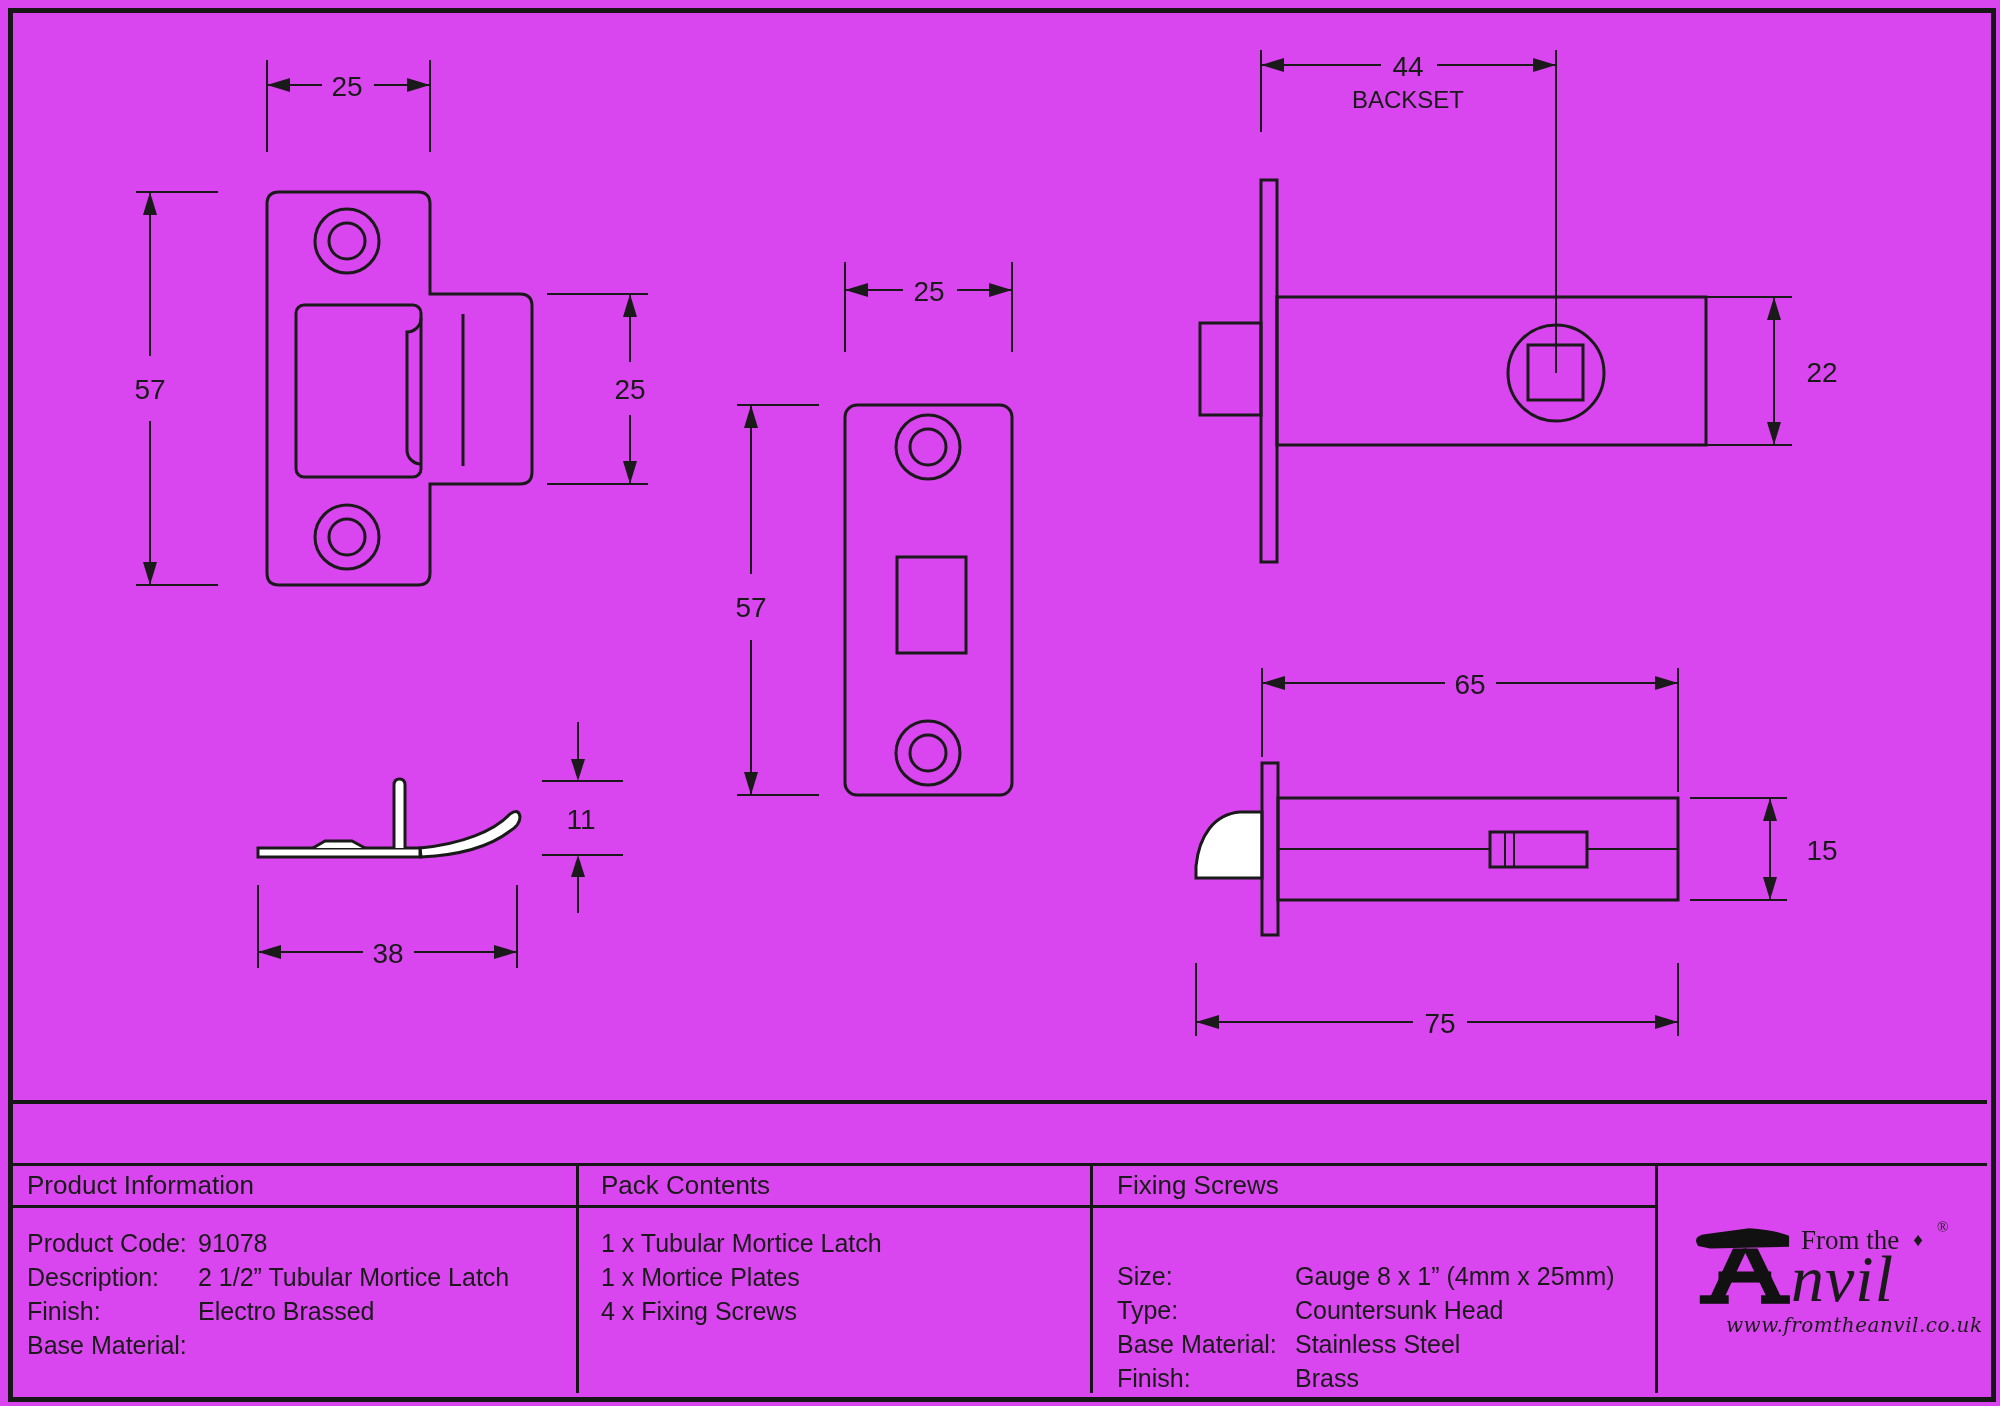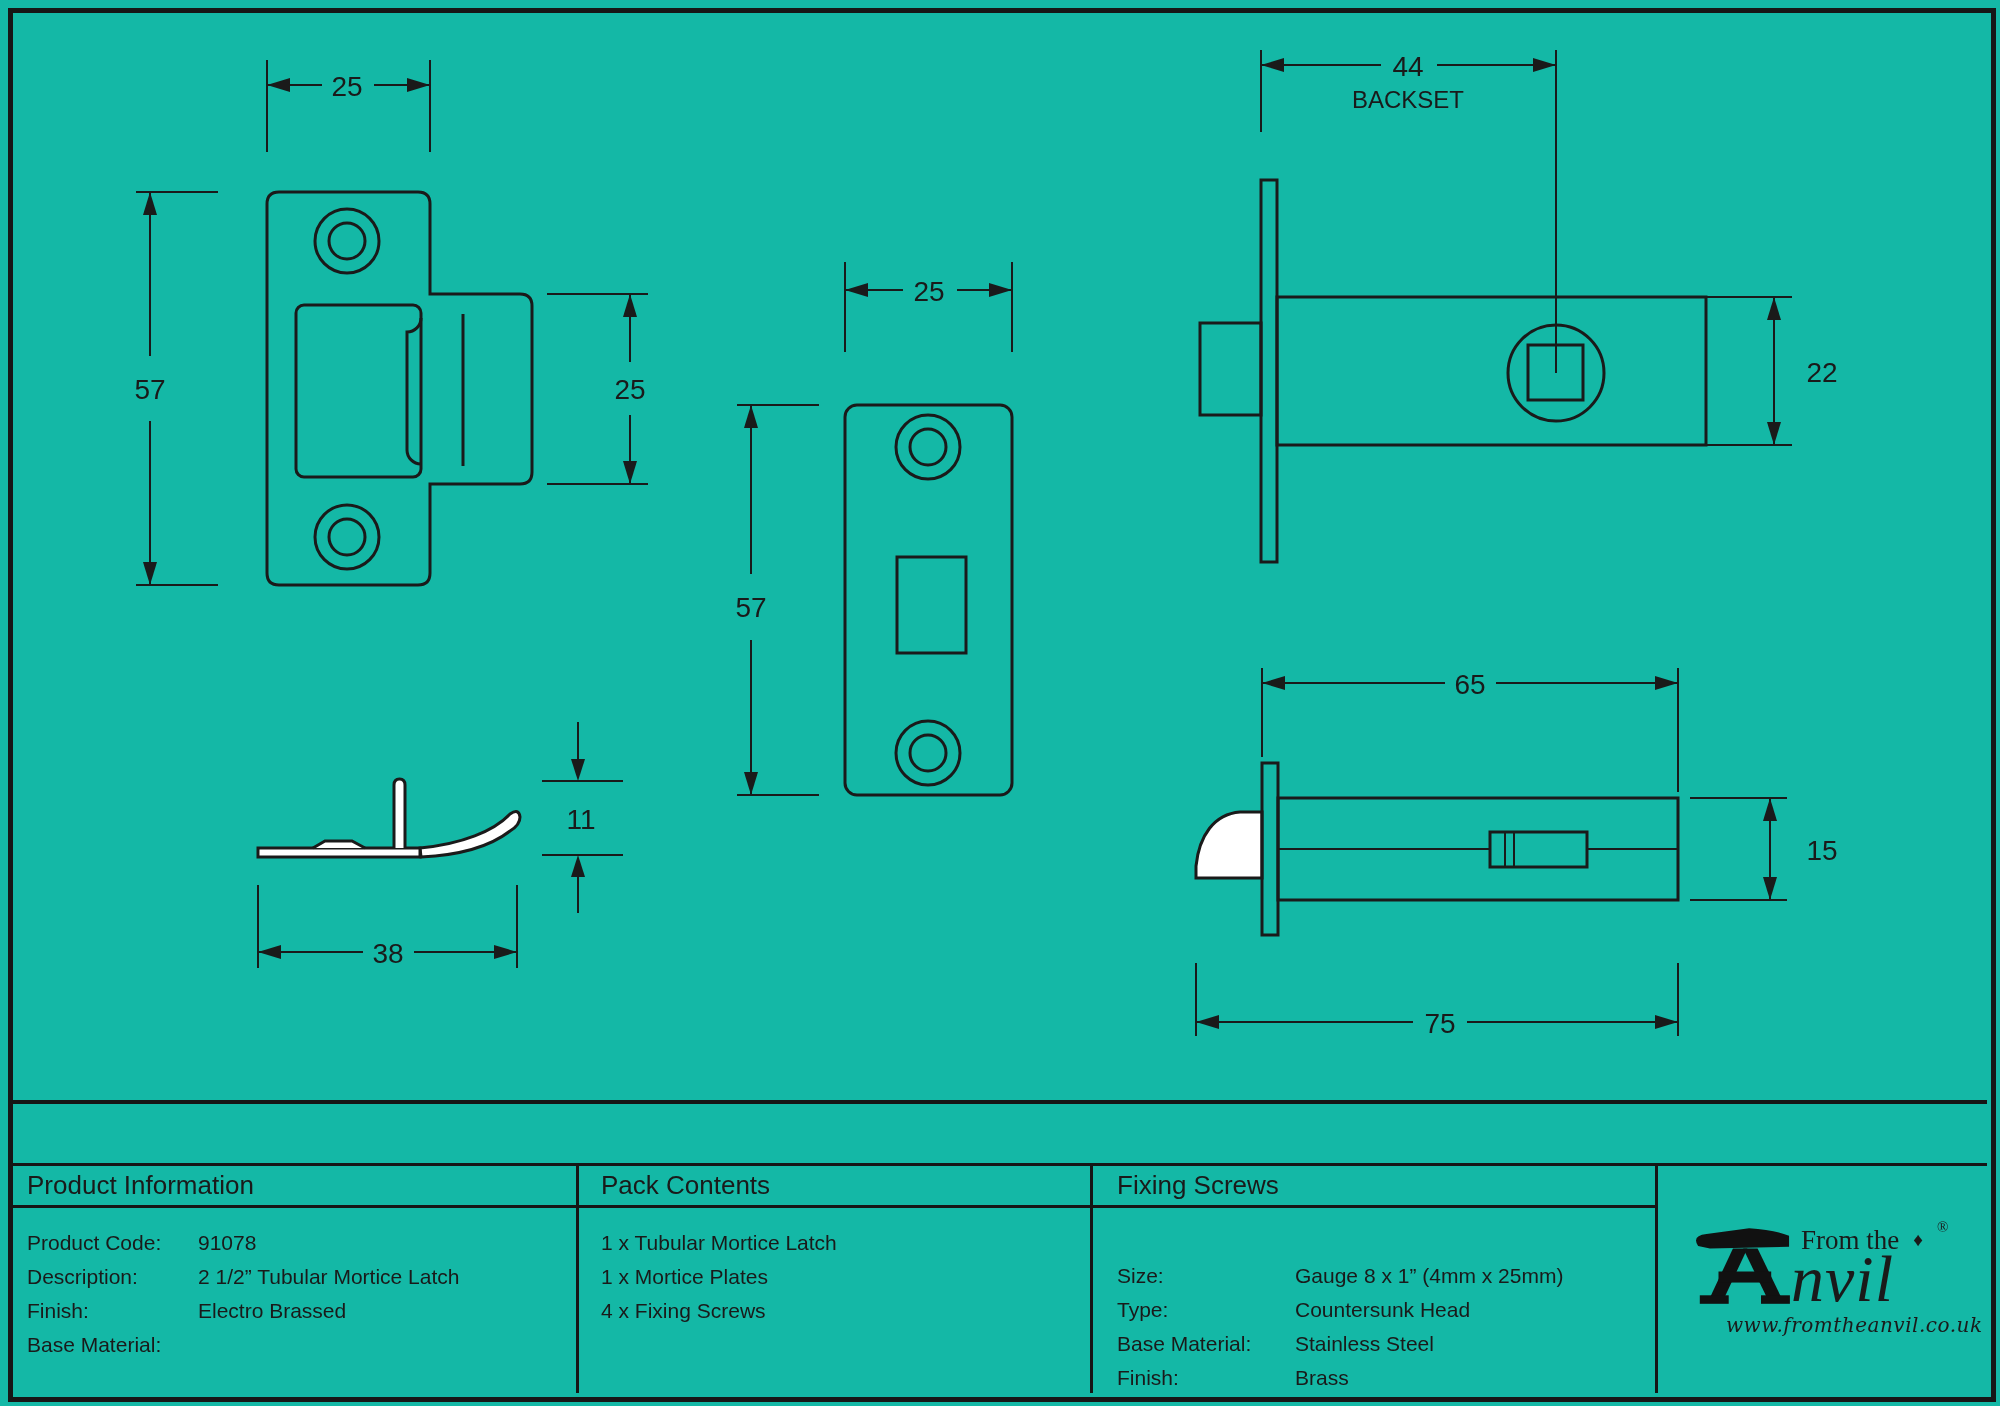--- a/index.html
+++ b/index.html
@@ -1,30 +1,30 @@
 <!DOCTYPE html>
 <html><head>
 <meta charset="utf-8">
 <style>
   html,body{margin:0;padding:0;background:#e8e8e8;}
-  .sheet{position:relative;width:2000px;height:1406px;background:#14b8a6;
+  .sheet{position:relative;width:2000px;height:1406px;background:#d946ef;
          font-family:"Liberation Sans",sans-serif;color:#1a1a1a;overflow:hidden;}
   .frame{position:absolute;left:8px;top:8px;width:1978px;height:1384px;border:5px solid #161616;}
   svg.drawing{position:absolute;left:0;top:0;}
   svg.drawing path,svg.drawing rect,svg.drawing circle,svg.drawing line{vector-effect:none;}
   .part{fill:none;stroke:#1a1a1a;stroke-width:3;}
   .part-fill{fill:#ffffff;stroke:#1a1a1a;stroke-width:3;}
   .dimline{fill:none;stroke:#1a1a1a;stroke-width:2;}
   .arrow{fill:#1a1a1a;stroke:none;}
   .dim{font-size:28px;fill:#1a1a1a;text-anchor:middle;dominant-baseline:central;}
   .cap{font-size:24px;fill:#1a1a1a;text-anchor:middle;dominant-baseline:central;}
   .hline,.vline{position:absolute;background:#161616;}
   .note-text{position:absolute;left:27px;top:1102px;height:59px;line-height:59px;font-size:25px;}
   .thead{position:absolute;top:1166px;height:38px;line-height:38px;font-size:26px;}
-  .cell{position:absolute;top:1226px;font-size:21px;}
+  .cell{position:absolute;top:1226px;font-size:25px;}
   .cell .row{height:34px;line-height:34px;white-space:nowrap;}
   .cell .lbl{display:inline-block;}
   .c1 .lbl{width:171px;}
   .c3 .lbl{width:178px;margin-top:33px;}
   .logo{position:absolute;left:1693px;top:1220px;width:272px;}
   .brand{display:flex;align-items:flex-end;}
   .anvil-icon{width:102px;height:86px;flex:0 0 auto;}
   .brand-text{margin-left:-4px;}
   .tagline-row{display:flex;align-items:center;gap:14px;font-family:"Liberation Serif",serif;
                font-size:27px;margin-left:10px;margin-bottom:-4px;}

